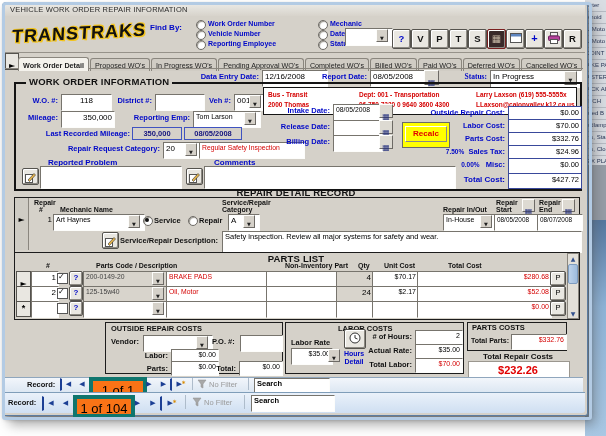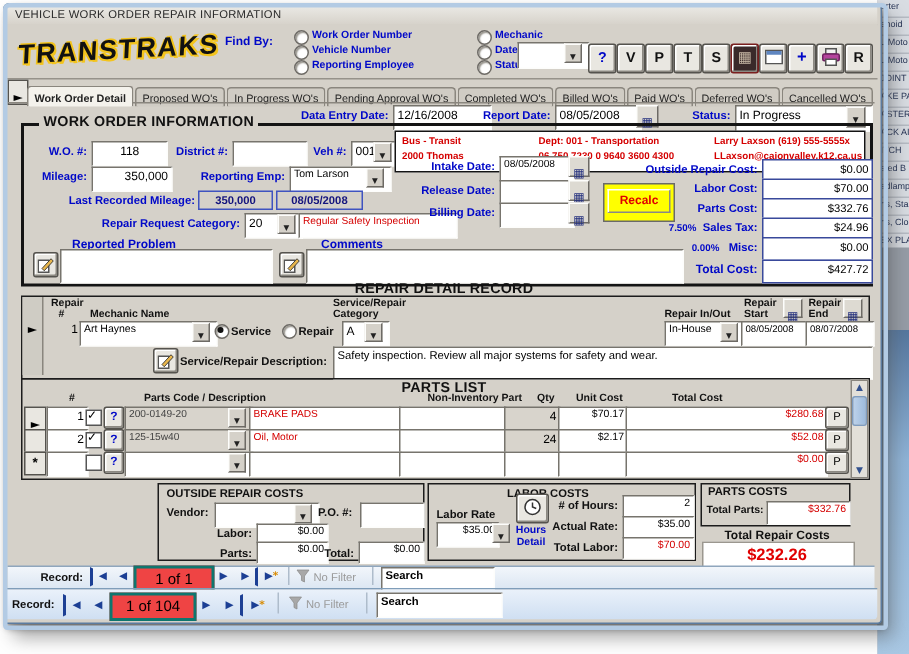--- a/index.html
+++ b/index.html
@@ -53,21 +53,21 @@
   .cal::before{content:"▦";font-family:"DejaVu Sans",sans-serif;font-size:8px;color:#24307e;line-height:10px;}
   .cb{width:9px;height:9px;background:#fff;border:1px solid #555;}
   .cbc::before{content:"✓";font-family:"DejaVu Sans",sans-serif;font-size:8px;line-height:8px;color:#000;display:block;margin:-1px 0 0 0px;}
   .secbox{border:1px solid #1c1c1c;}
   .sect{font-size:9.5px;font-weight:bold;color:#111;letter-spacing:.2px;white-space:nowrap;}
   .h7{font-size:7px;font-weight:bold;color:#111;white-space:nowrap;line-height:1.05;}
   .navbar1{background:linear-gradient(#f2f6fb,#dbe6f2);border-top:1px solid #8fa6bd;border-bottom:1px solid #b9c6d4;}
   .navbar2{background:linear-gradient(#eaf1fa,#cfdff2);border-top:1px solid #7f9db9;}
   .nbt{background:transparent;border:1px solid transparent;text-align:center;font-size:7px;
        color:#1c3f94;font-family:"DejaVu Sans",sans-serif;line-height:11px;white-space:nowrap;}
-  .pos{background:#ef4444;border:2px solid #0f766e;font-size:10px;text-align:center;padding-top:2px;}
+  .pos{background:#f97316;border:4px solid #0f766e;font-size:13px;text-align:center;padding-top:2px;}
   .gry{color:#9a9a9a;}
   .sep{width:1px;background:#aebccb;}
   .scroll{background:#e3e0d9;border:1px solid #8a867e;}
   .sarr{font-family:"DejaVu Sans",sans-serif;font-size:6px;color:#33518e;text-align:center;line-height:9px;display:block;}
   .thumb{background:linear-gradient(90deg,#bdd2ea,#9dbbdd);border:1px solid #7e9cc0;border-radius:2px;}
   .f65{font-size:6.5px;} .f7{font-size:7px;} .f75{font-size:7.5px;}
 </style>
 </head>
 <body>
 
@@ -151,21 +151,21 @@
   <div class="L tabs">
     <span class="tab tabA">Work Order Detail</span><span class="tab">Proposed WO's</span><span class="tab">In Progress WO's</span><span class="tab">Pending Approval WO's</span><span class="tab">Completed WO's</span><span class="tab">Billed WO's</span><span class="tab">Paid WO's</span><span class="tab">Deferred WO's</span><span class="tab">Cancelled WO's</span>
   </div>
   <div class="L" style="left:5px;top:68px;width:578px;height:1px;background:#8a867e;"></div>
 
   <div class="L bl tr" style="left:179px;top:72px;width:80px;">Data Entry Date:</div>
   <div class="L fld" style="left:262px;top:70px;width:60px;height:13px;">12/16/2008</div>
   <div class="L bl tr" style="left:300px;top:72px;width:67px;">Report Date:</div>
   <div class="L fld" style="left:370px;top:70px;width:52px;height:13px;">08/05/2008</div>
   <div class="L cal" style="left:424px;top:70px;width:13px;height:13px;"></div>
-  <div class="L bl tr" style="left:455px;top:72px;width:32px;">Status:</div>
+  <div class="L bl tr" style="left:455px;top:72px;width:32px;font-family:Liberation Serif, serif;">Status:</div>
   <div class="L fld" style="left:490px;top:70px;width:86px;height:14px;">In Progress</div>
   <div class="L cmbA" style="left:564px;top:71px;width:11px;height:12px;"></div>
 
   <div class="L" style="left:14px;top:82px;width:564px;height:105px;border:2px solid #141414;"></div>
   <div class="L sect" style="left:26px;top:76px;background:#d5d1c9;padding:0 3px;text-align:center;">WORK ORDER INFORMATION</div>
 
   <div class="L bl tr" style="left:20px;top:96px;width:38px;">W.O. #:</div>
   <div class="L fld tc" style="left:61px;top:94px;width:45px;height:13px;">118</div>
   <div class="L bl tr" style="left:108px;top:96px;width:44px;">District #:</div>
   <div class="L fld" style="left:155px;top:94px;width:44px;height:13px;"></div>

